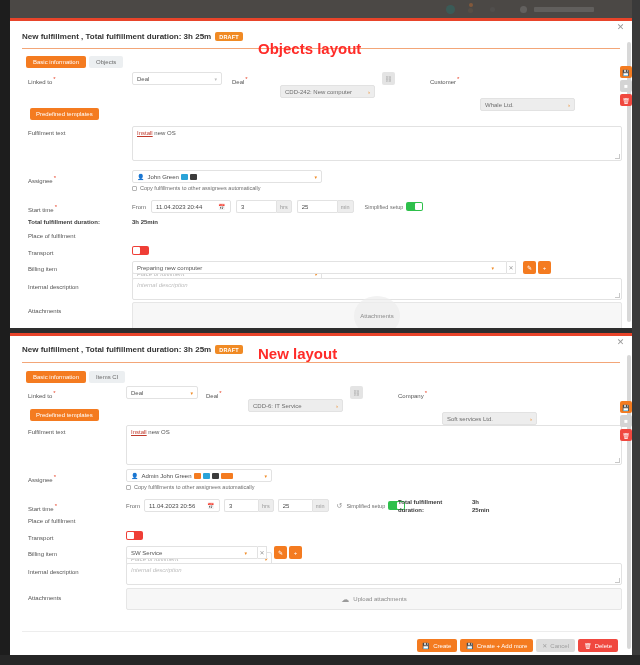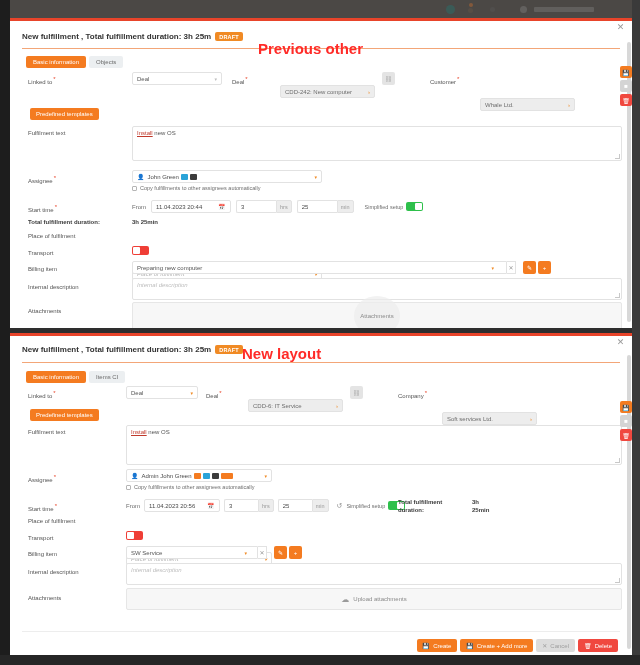--- a/index.html
+++ b/index.html
@@ -387,21 +387,21 @@
 
     <div class="scroll-track" style="top:24px; height:280px;"></div>
   </div>
 
   <div class="side-btns" style="left:620px; top:66px;">
     <div class="side-btn save">💾</div>
     <div class="side-btn cncl">■</div>
     <div class="side-btn del">🗑</div>
   </div>
 
-  <div class="annot" style="left:258px; top:40px;">Previous other</div>
+  <div class="annot" style="left:258px; top:40px;">Objects layout</div>
 
   <div class="dialog dlg-new">
     <div class="dlg-accent"></div>
 
     <div class="dlg-close">✕</div>
 
     <div class="dlg-title" style="top:12px;">
       <span>New fulfillment , Total fulfillment duration: 3h 25m</span><span class="badge-draft">DRAFT</span>
     </div>
     <div class="title-rule" style="top:29px;"></div>
@@ -554,15 +554,15 @@
 
     <div class="scroll-track" style="top:22px; height:294px;"></div>
   </div>
 
   <div class="side-btns" style="left:620px; top:401px;">
     <div class="side-btn save">💾</div>
     <div class="side-btn cncl">■</div>
     <div class="side-btn del">🗑</div>
   </div>
 
-  <div class="annot" style="left:242px; top:345px;text-align:center;">New layout</div>
+  <div class="annot" style="left:258px; top:345px;text-align:center;">New layout</div>
 
 </div>
 
 </body></html>

